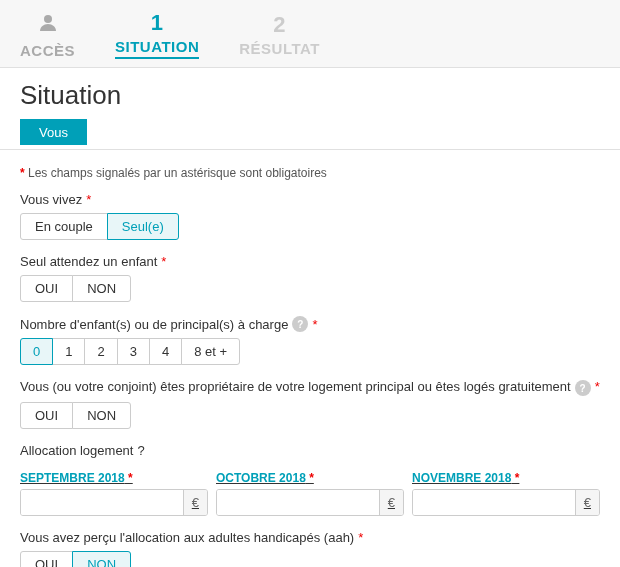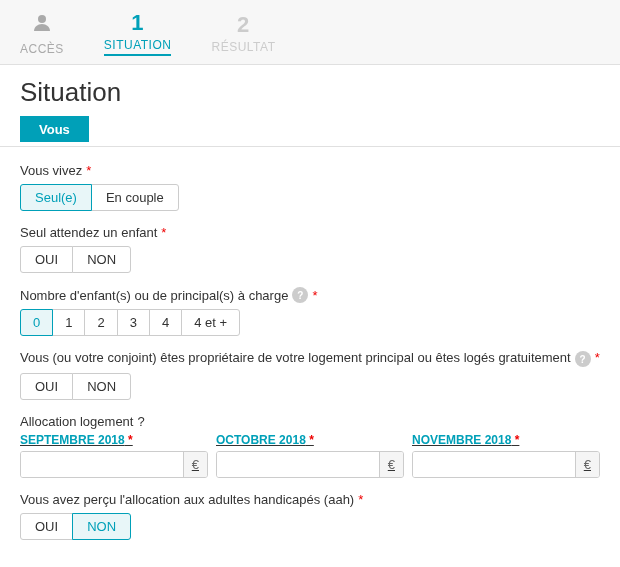--- a/index.html
+++ b/index.html
@@ -44,22 +44,23 @@
       color: #00a0b8;
     }
     .step.active .step-label {
       border-bottom: 2px solid #00a0b8;
     }
     .step.inactive .step-number,
     .step.inactive .step-label {
       color: #ccc;
     }
     .step-label {
-      font-size: 12px;
+      font-size: 15px;
       text-transform: uppercase;
+      font-weight: bold;
     }
 
     
     .page-title {
       font-size: 26px;
       font-weight: normal;
       color: #333;
       padding: 12px 20px 8px 20px;
     }
 
@@ -71,21 +72,20 @@
     }
     .tab-btn {
       display: inline-block;
       padding: 5px 18px;
       font-size: 13px;
       border: 1px solid #ccc;
       border-bottom: none;
       background: #fff;
       cursor: pointer;
       color: #333;
-      font-weight: bold;
     }
     .tab-btn.active {
       background: #00a0b8;
       color: #fff;
       border-color: #00a0b8;
     }
 
     
     .content {
       padding: 8px 20px 16px 20px;
@@ -184,21 +184,21 @@
       z-index: 1;
     }
 
     
     .allocation-section {
       margin-bottom: 14px;
     }
     .allocation-label {
       font-size: 13px;
       color: #333;
-      margin-bottom: 4px;
+      margin-bottom: 13px;
       display: flex;
       align-items: center;
       gap: 4px;
     }
     .allocation-inputs {
       display: flex;
       gap: 8px;
       text-decoration: underline;
     }
     .alloc-item {
@@ -298,29 +298,33 @@
 
 <div class="page-title">Situation</div>
 
 <div class="tabs">
   <button class="tab-btn active">Vous</button>
 </div>
 <hr class="divider">
 
 <div class="content">
 
+  <div class="required-note">
+    <span class="asterisk">*</span>
+    <span> Les champs signalés par un astérisque sont obligatoires</span>
+  </div>
 
   <div class="form-group">
     <div class="form-label">
       <span>Vous vivez</span>
       <span class="req">*</span>
     </div>
     <div class="btn-group">
+      <button class="toggle-btn">En couple</button>
       <button class="toggle-btn selected">Seul(e)</button>
-      <button class="toggle-btn">En couple</button>
     </div>
   </div>
 
   <div class="form-group">
     <div class="form-label">
       <span>Seul attendez un enfant</span>
       <span class="req">*</span>
     </div>
     <div class="btn-group">
       <button class="toggle-btn">OUI</button>
@@ -333,21 +337,21 @@
       <span>Nombre d'enfant(s) ou de principal(s) à charge</span>
       <span class="help-icon">?</span>
       <span class="req">*</span>
     </div>
     <div class="number-group">
       <button class="number-btn selected">0</button>
       <button class="number-btn">1</button>
       <button class="number-btn">2</button>
       <button class="number-btn">3</button>
       <button class="number-btn">4</button>
-      <button class="number-btn">4 et +</button>
+      <button class="number-btn">8 et +</button>
     </div>
   </div>
 
   <div class="form-group">
     <div class="long-label">
       <span>Vous (ou votre conjoint) êtes propriétaire de votre logement principal ou êtes logés gratuitement</span>
       <span class="help-icon">?</span>
       <span class="req">*</span>
     </div>
     <div class="btn-group">

